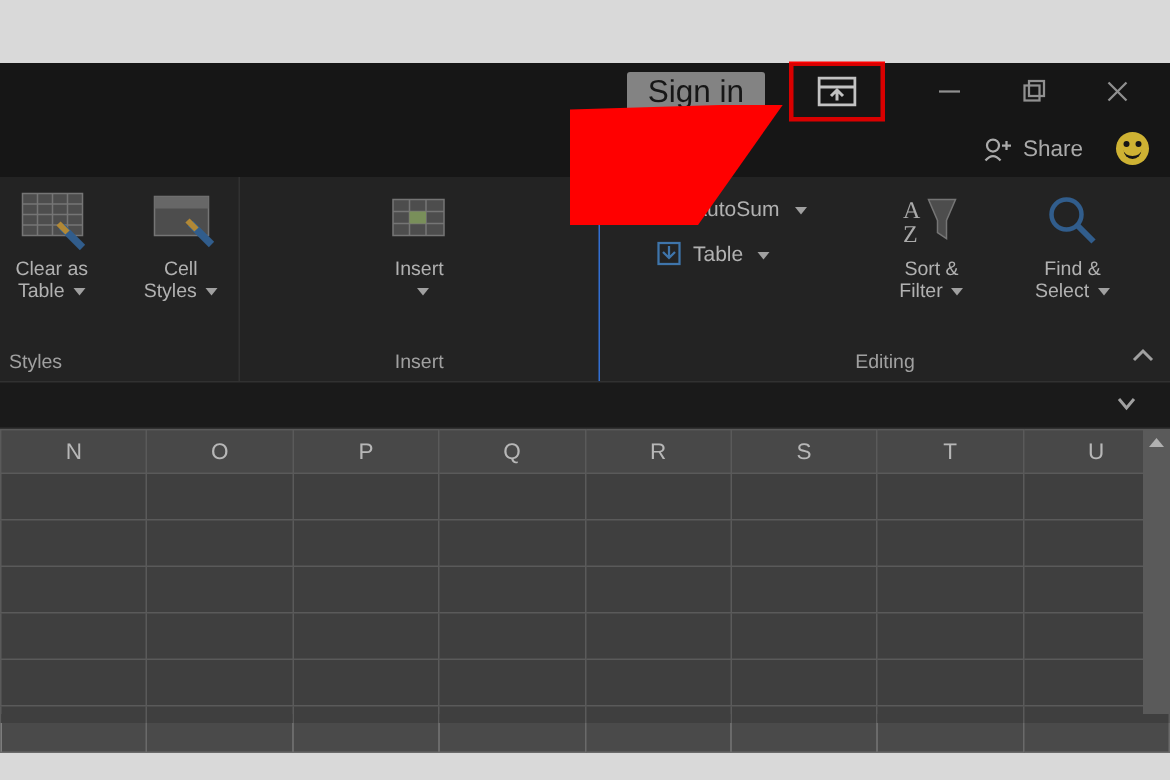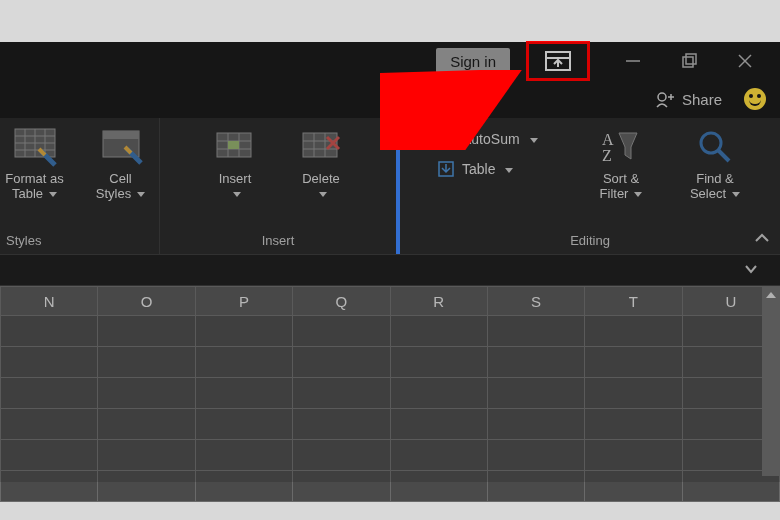--- a/index.html
+++ b/index.html
@@ -30,23 +30,23 @@
     justify-content: flex-end;
     gap: 10px;
     padding-right: 12px;
   }
   .sign-in {
     background: #9a9a9a;
     color: #1a1a1a;
     height: 26px;
     padding: 0 14px;
     display: flex;
-    align-items: center;
+    align-items: flex-end;
     border-radius: 2px;
-    font-size: 15px;
+    font-size: 21px;
     margin-right: 6px;
   }
   .ribbon-opts {
     width: 64px;
     height: 40px;
     border: 3px solid #ff0000;
     display: flex;
     align-items: center;
     justify-content: center;
     box-sizing: border-box;
@@ -106,21 +106,21 @@
     display: flex;
     background: #2a2a2a;
     height: 136px;
     position: relative;
   }
   .group {
     display: flex;
     flex-direction: column;
     align-items: center;
     padding: 6px 8px 2px 8px;
-    border-right: 4px solid #3b82f6;
+    border-right: 1px solid #3b82f6;
     box-sizing: border-box;
   }
   .group.styles { width: 160px; border-right: 1px solid #3a3a3a; padding-left: 4px; }
   .group.cells  { width: 240px; }
   .group.editing{ flex: 1; border-right: none; }
 
   .group-body {
     display: flex;
     gap: 2px;
     flex: 1;
@@ -332,21 +332,21 @@
               <line x1="2" y1="9" x2="42" y2="9" stroke="#8a8a8a"></line>
                 <line x1="2" y1="16" x2="42" y2="16" stroke="#8a8a8a"></line>
                 <line x1="2" y1="23" x2="42" y2="23" stroke="#8a8a8a"></line>
               <line x1="12" y1="2" x2="12" y2="30" stroke="#8a8a8a"></line>
                 <line x1="22" y1="2" x2="22" y2="30" stroke="#8a8a8a"></line>
                 <line x1="32" y1="2" x2="32" y2="30" stroke="#8a8a8a"></line>
               <path d="M28 24 L42 38" stroke="#3a6ea5" stroke-width="5"></path>
               <path d="M26 22 L32 28" stroke="#d0a040" stroke-width="4"></path>
             </svg>
           </div>
-          <span>Format as</span>
+          <span>Clear as</span>
           <span class="label2">
               <span>Table</span>
               <span class="drop"></span>
             </span>
         </div>
 
         <div class="big-btn">
           <div class="icon-slot">
             <svg width="44" height="40" viewBox="0 0 44 40">
               <rect x="4" y="4" width="36" height="26" fill="#5b5b5b" stroke="#8a8a8a"></rect>
@@ -377,36 +377,20 @@
                 <line x1="26" y1="6" x2="26" y2="30" stroke="#8a8a8a"></line>
               <rect x="15" y="14" width="11" height="8" fill="#8fa86a"></rect>
             </svg>
           </div>
           <span>Insert</span>
           <span class="label2">
               <span class="drop"></span>
             </span>
         </div>
 
-        <div class="big-btn">
-          <div class="icon-slot">
-            <svg width="44" height="40" viewBox="0 0 44 40">
-              <rect x="4" y="6" width="34" height="24" fill="#5b5b5b" stroke="#8a8a8a"></rect>
-              <line x1="4" y1="14" x2="38" y2="14" stroke="#8a8a8a"></line>
-                <line x1="4" y1="22" x2="38" y2="22" stroke="#8a8a8a"></line>
-              <line x1="15" y1="6" x2="15" y2="30" stroke="#8a8a8a"></line>
-                <line x1="26" y1="6" x2="26" y2="30" stroke="#8a8a8a"></line>
-              <path d="M28 10 L40 22 M40 10 L28 22" stroke="#c0504d" stroke-width="3"></path>
-            </svg>
-          </div>
-          <span>Delete</span>
-          <span class="label2">
-              <span class="drop"></span>
-            </span>
-        </div>
 
       </div>
       <div class="group-label">Insert</div>
     </div>
 
     <div class="group editing">
       <div class="editing-body group-body">
 
         <div class="small-stack">
           <div class="small-row">

